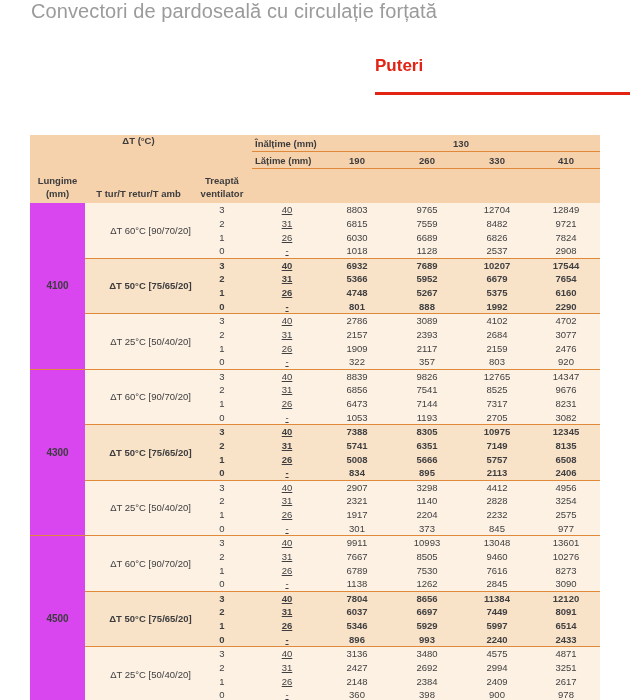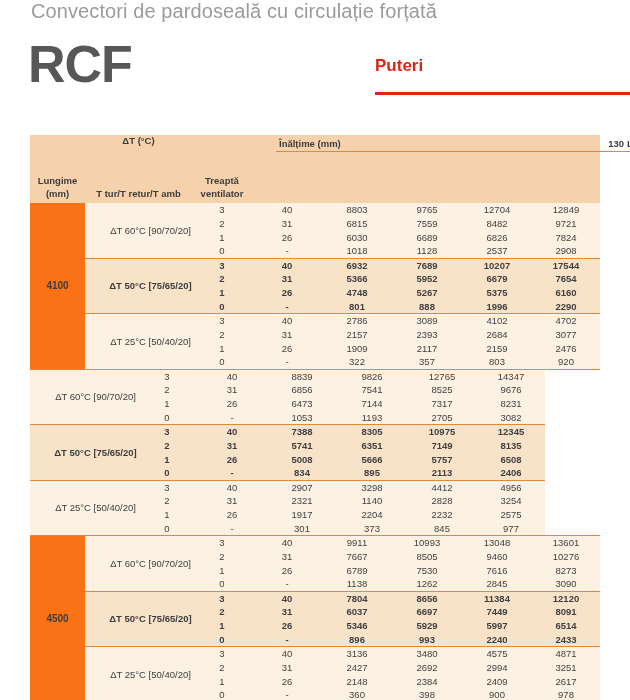--- a/index.html
+++ b/index.html
@@ -36,58 +36,57 @@
   .thead {
     display:flex; background:var(--header-bg,#f6d2ac);
     font-weight:bold; font-size:9.5px; color:#3c3c3e;
   }
   .thead-left { width:222px; display:flex; align-items:flex-end; }
   .hcell { display:flex; flex-direction:column; align-items:center; justify-content:center;
            text-align:center; line-height:12.5px; padding-bottom:3px; }
   .c-lungime { width:55px; }
   .c-dt      { width:107px;gap:40px; }
   .c-treapta { width:60px;margin-top:16px; }
-  .thead-right { width:348px; display:flex; flex-direction:row;margin-left:24px; }
+  .thead-right { width:348px; display:flex; flex-direction:column; }
   .hrow { height:17px; display:flex; align-items:center;
           border-bottom:1px solid var(--line-orange,#e0893b); }
   .hlabel { width:70px; padding-left:3px; }
-  .h130 { width:278px; text-align:right; }
+  .h130 { width:278px; text-align:center; }
   .wv { width:70px; text-align:center; }
   .wv:last-child { width:68px; }
   .hrow3 { height:27px; display:flex; align-items:flex-end; }
   .c-nivel { width:70px; }
 
   
   .tbody { border-bottom:2px solid var(--line-orange,#e0893b); font-size:9.5px; }
   .group { display:flex; }
   .group + .group { border-top:1px solid var(--line-orange,#e0893b); }
   .lungime-cell {
-    width:55px; background:#f97316; display:flex; align-items:center; justify-content:center;
+    width:55px; background:#d946ef; display:flex; align-items:center; justify-content:center;
     font-weight:bold; font-size:10px; color:#3c3c3e;
   }
   .blocks { width:515px; display:flex; flex-direction:column; }
   .block { display:flex; background:var(--row-bg,#fcf1e2); }
   .block + .block { border-top:1px solid var(--line-orange,#e0893b); }
   .block.bold { background:var(--row-bg-bold,#f9e3c8); font-weight:bold; }
   .dt-cell { width:107px; display:flex; align-items:center; justify-content:center;
              text-align:center; color:#3c3c3e;margin-left:24px; }
   .rows { width:408px; display:flex; flex-direction:column; }
   .row { height:13.64px; display:flex; align-items:center; }
   .cell { text-align:center; }
   .cell.c0 { width:60px; }
-  .cell.c1 { width:70px; }
+  .cell.c1 { width:70px;text-decoration:underline; }
   .cell.c2, .cell.c3, .cell.c4 { width:70px; }
   .cell.c5 { width:68px; }
 </style>
 </head>
 <body>
 
 <div class="page">
   <div class="subtitle">Convectori de pardoseală cu circulație forțată</div>
-  <div class="rcf">RCF</div>
   <div class="puteri">Puteri</div>
   <div class="red-line"></div>
 
   <div class="table">
     <div class="thead">
       <div class="thead-left">
         <div class="hcell c-lungime">
           <span>Lungime</span>
           <span>(mm)</span>
         </div>
@@ -180,21 +179,21 @@
                   <div class="cell c2">4748</div>
                   <div class="cell c3">5267</div>
                   <div class="cell c4">5375</div>
                   <div class="cell c5">6160</div>
                 </div>
                 <div class="row">
                   <div class="cell c0">0</div>
                   <div class="cell c1">-</div>
                   <div class="cell c2">801</div>
                   <div class="cell c3">888</div>
-                  <div class="cell c4">1996</div>
+                  <div class="cell c4">1992</div>
                   <div class="cell c5">2290</div>
                 </div>
               </div>
             </div>
             <div class="block">
               <div class="dt-cell">ΔT 25°C [50/40/20]</div>
               <div class="rows">
                 <div class="row">
                   <div class="cell c0">3</div>
                   <div class="cell c1">40</div>
@@ -225,20 +224,21 @@
                   <div class="cell c2">322</div>
                   <div class="cell c3">357</div>
                   <div class="cell c4">803</div>
                   <div class="cell c5">920</div>
                 </div>
               </div>
             </div>
           </div>
         </div>
         <div class="group">
+          <div class="lungime-cell">4300</div>
           <div class="blocks">
             <div class="block">
               <div class="dt-cell">ΔT 60°C [90/70/20]</div>
               <div class="rows">
                 <div class="row">
                   <div class="cell c0">3</div>
                   <div class="cell c1">40</div>
                   <div class="cell c2">8839</div>
                   <div class="cell c3">9826</div>
                   <div class="cell c4">12765</div>

